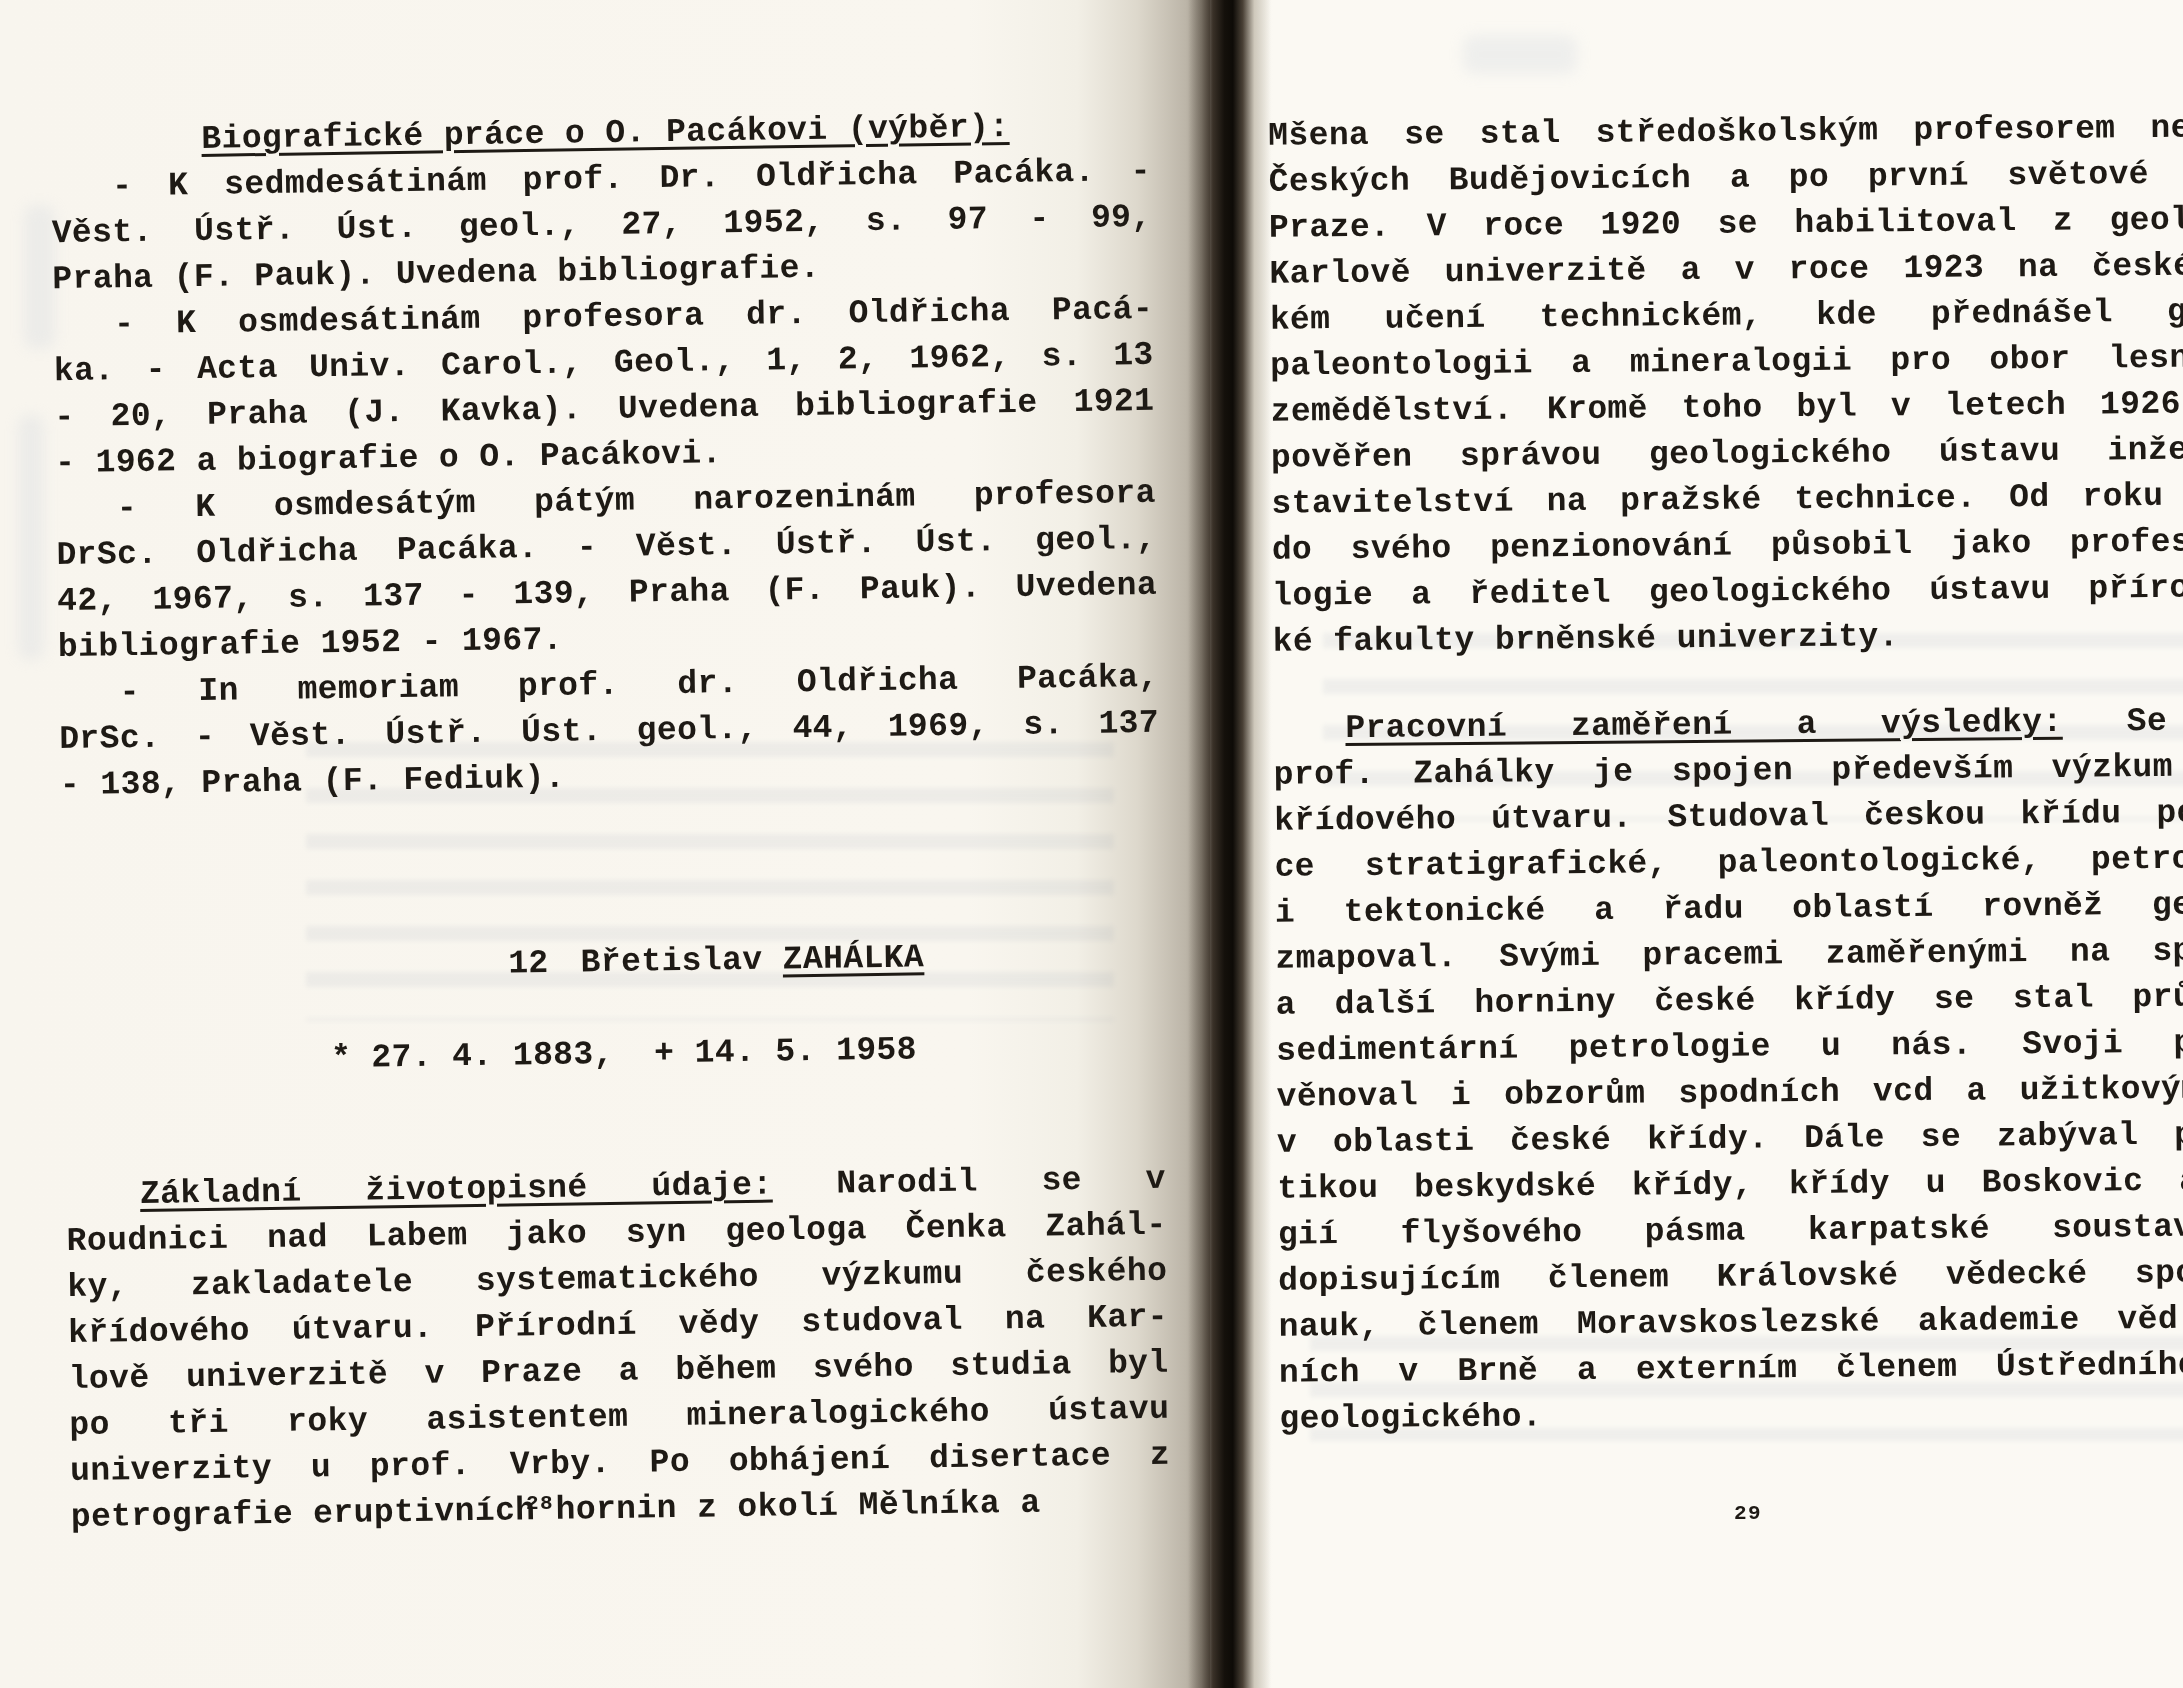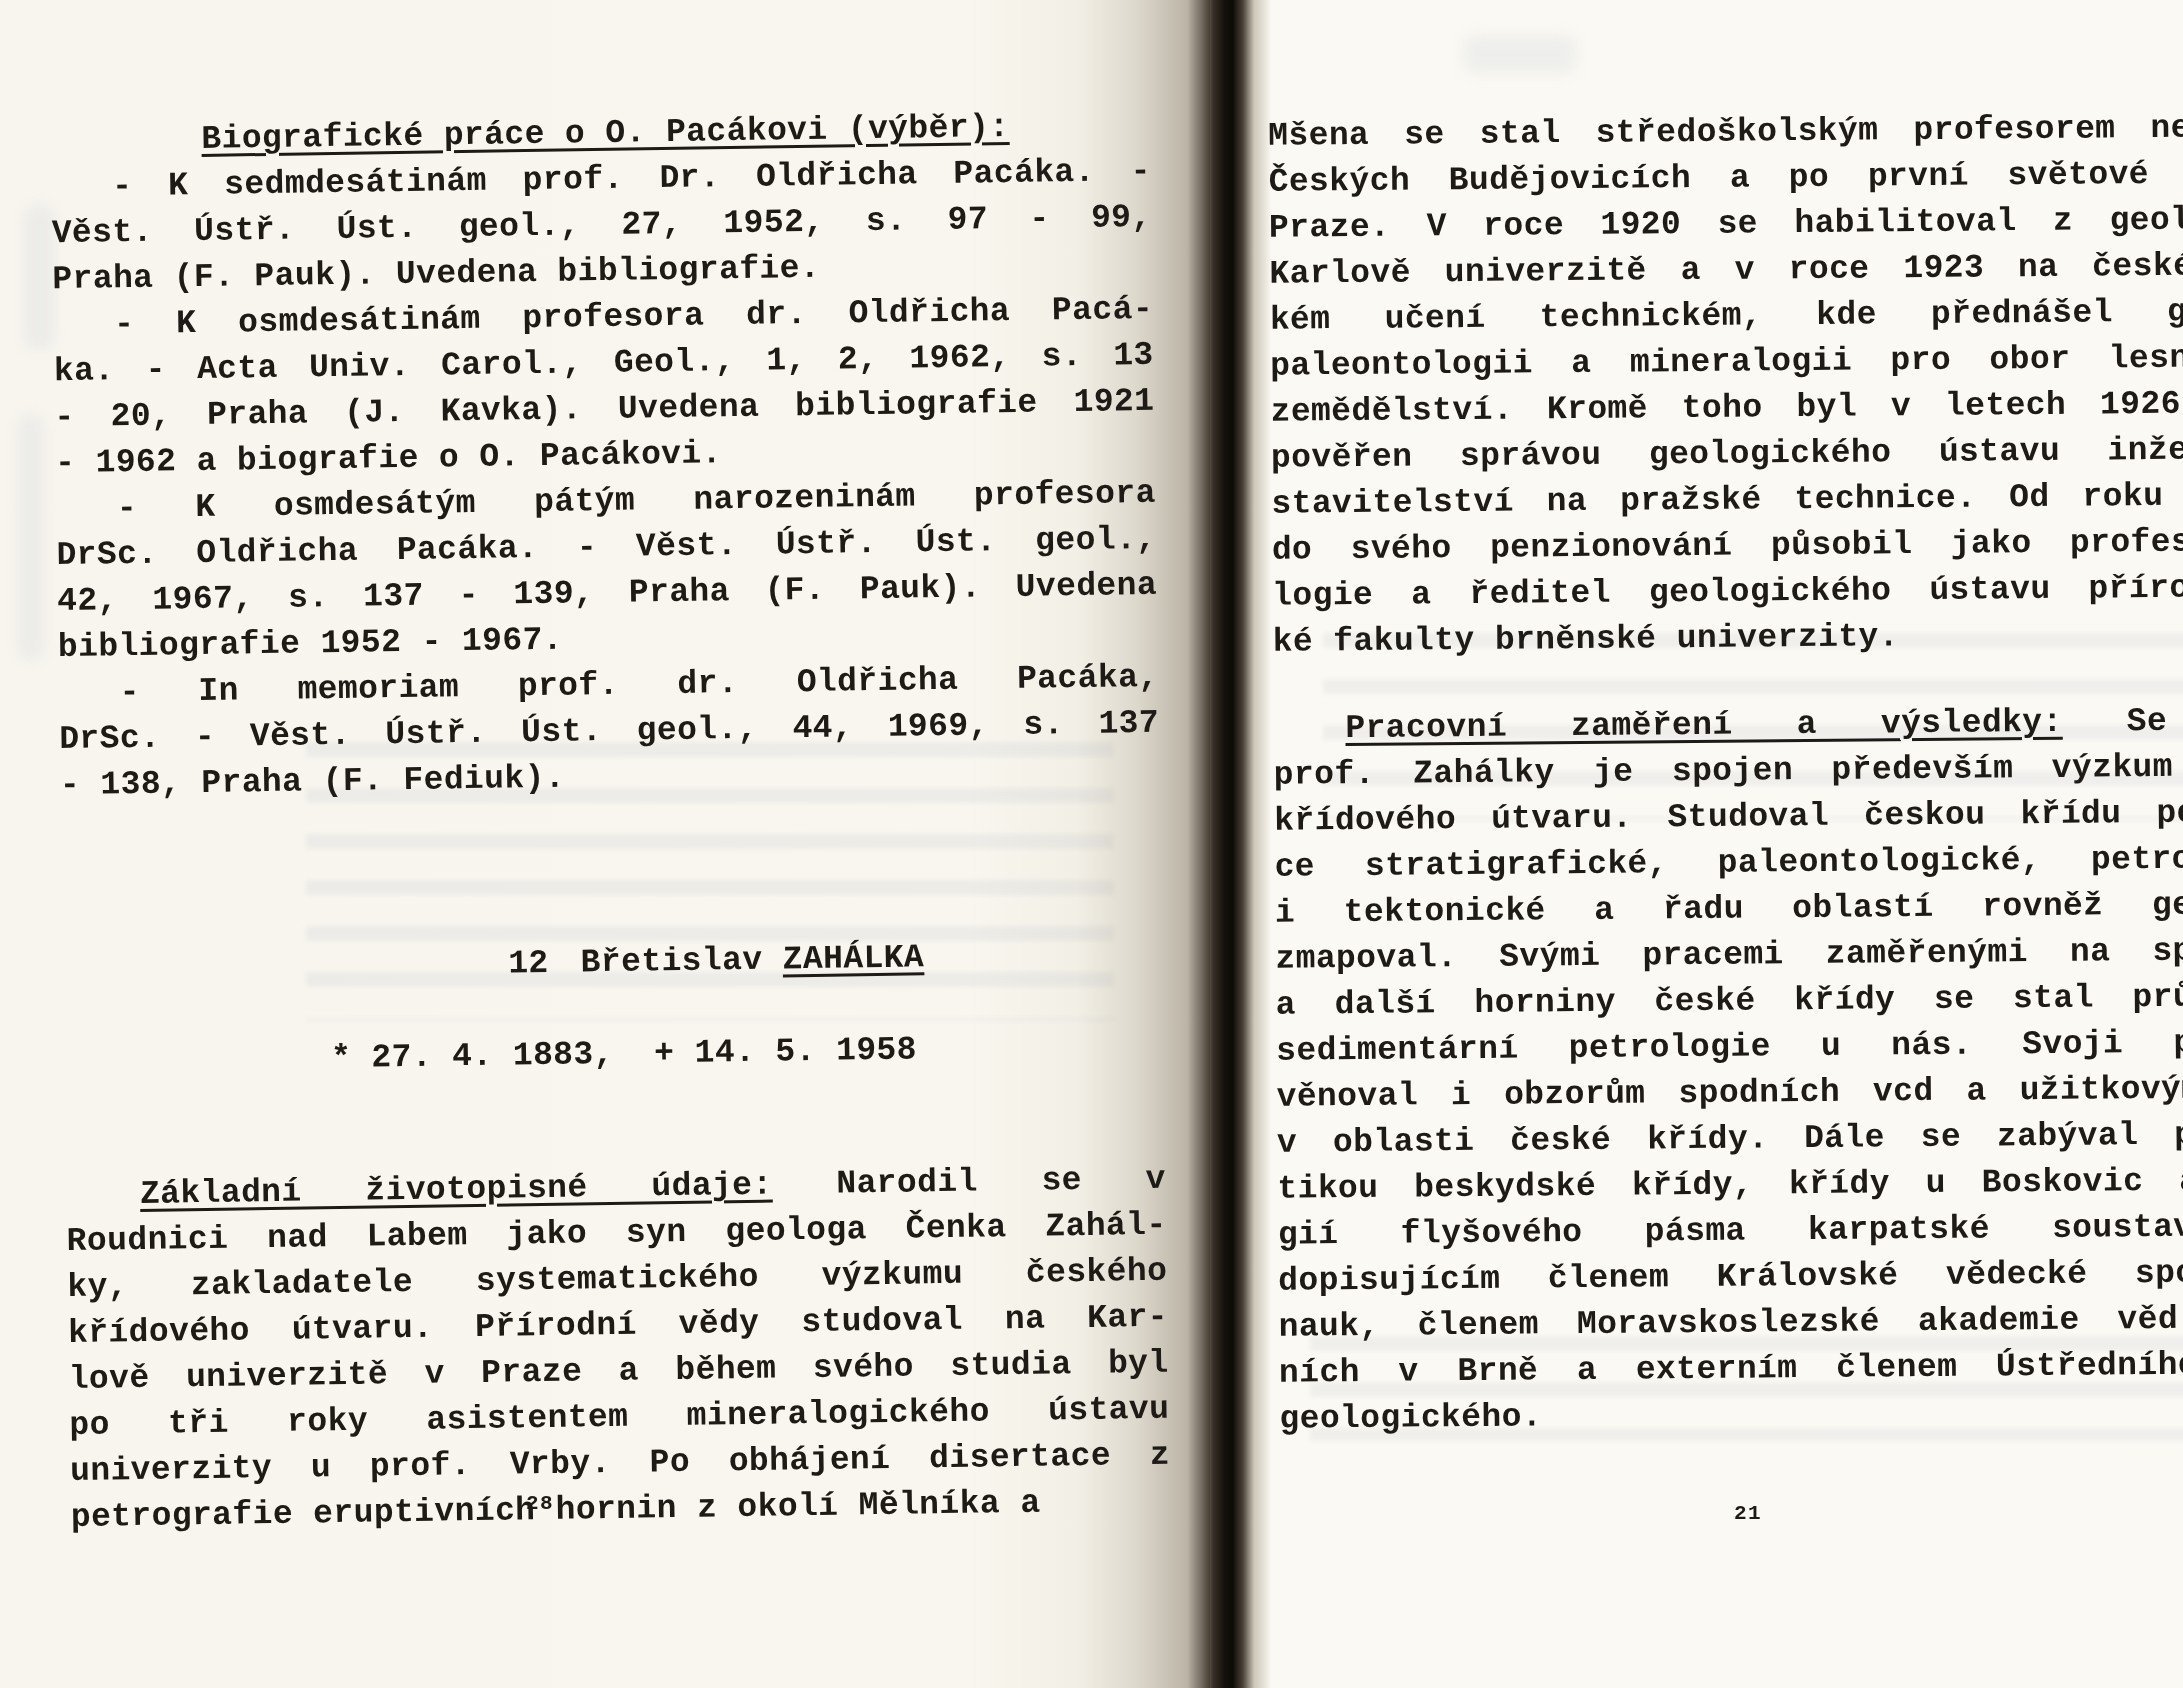--- a/index.html
+++ b/index.html
@@ -181,16 +181,16 @@
         <div class="pline">v oblasti české křídy. Dále se zabýval problema-</div>
         <div class="pline">tikou beskydské křídy,  křídy u Boskovic a geolo-</div>
         <div class="pline">gií flyšového pásma karpatské soustavy. Byl</div>
         <div class="pline">dopisujícím členem Královské vědecké společnosti</div>
         <div class="pline">nauk, členem Moravskoslezské akademie věd přírod-</div>
         <div class="pline">ních  v Brně a externím členem Ústředního ústavu</div>
         <div class="pline last">geologického.</div>
       </div>
   </div>
 
-  <div class="pnum pnum-right">21</div>
+  <div class="pnum pnum-right">29</div>
 
 </div>
 
 
 </body></html>

